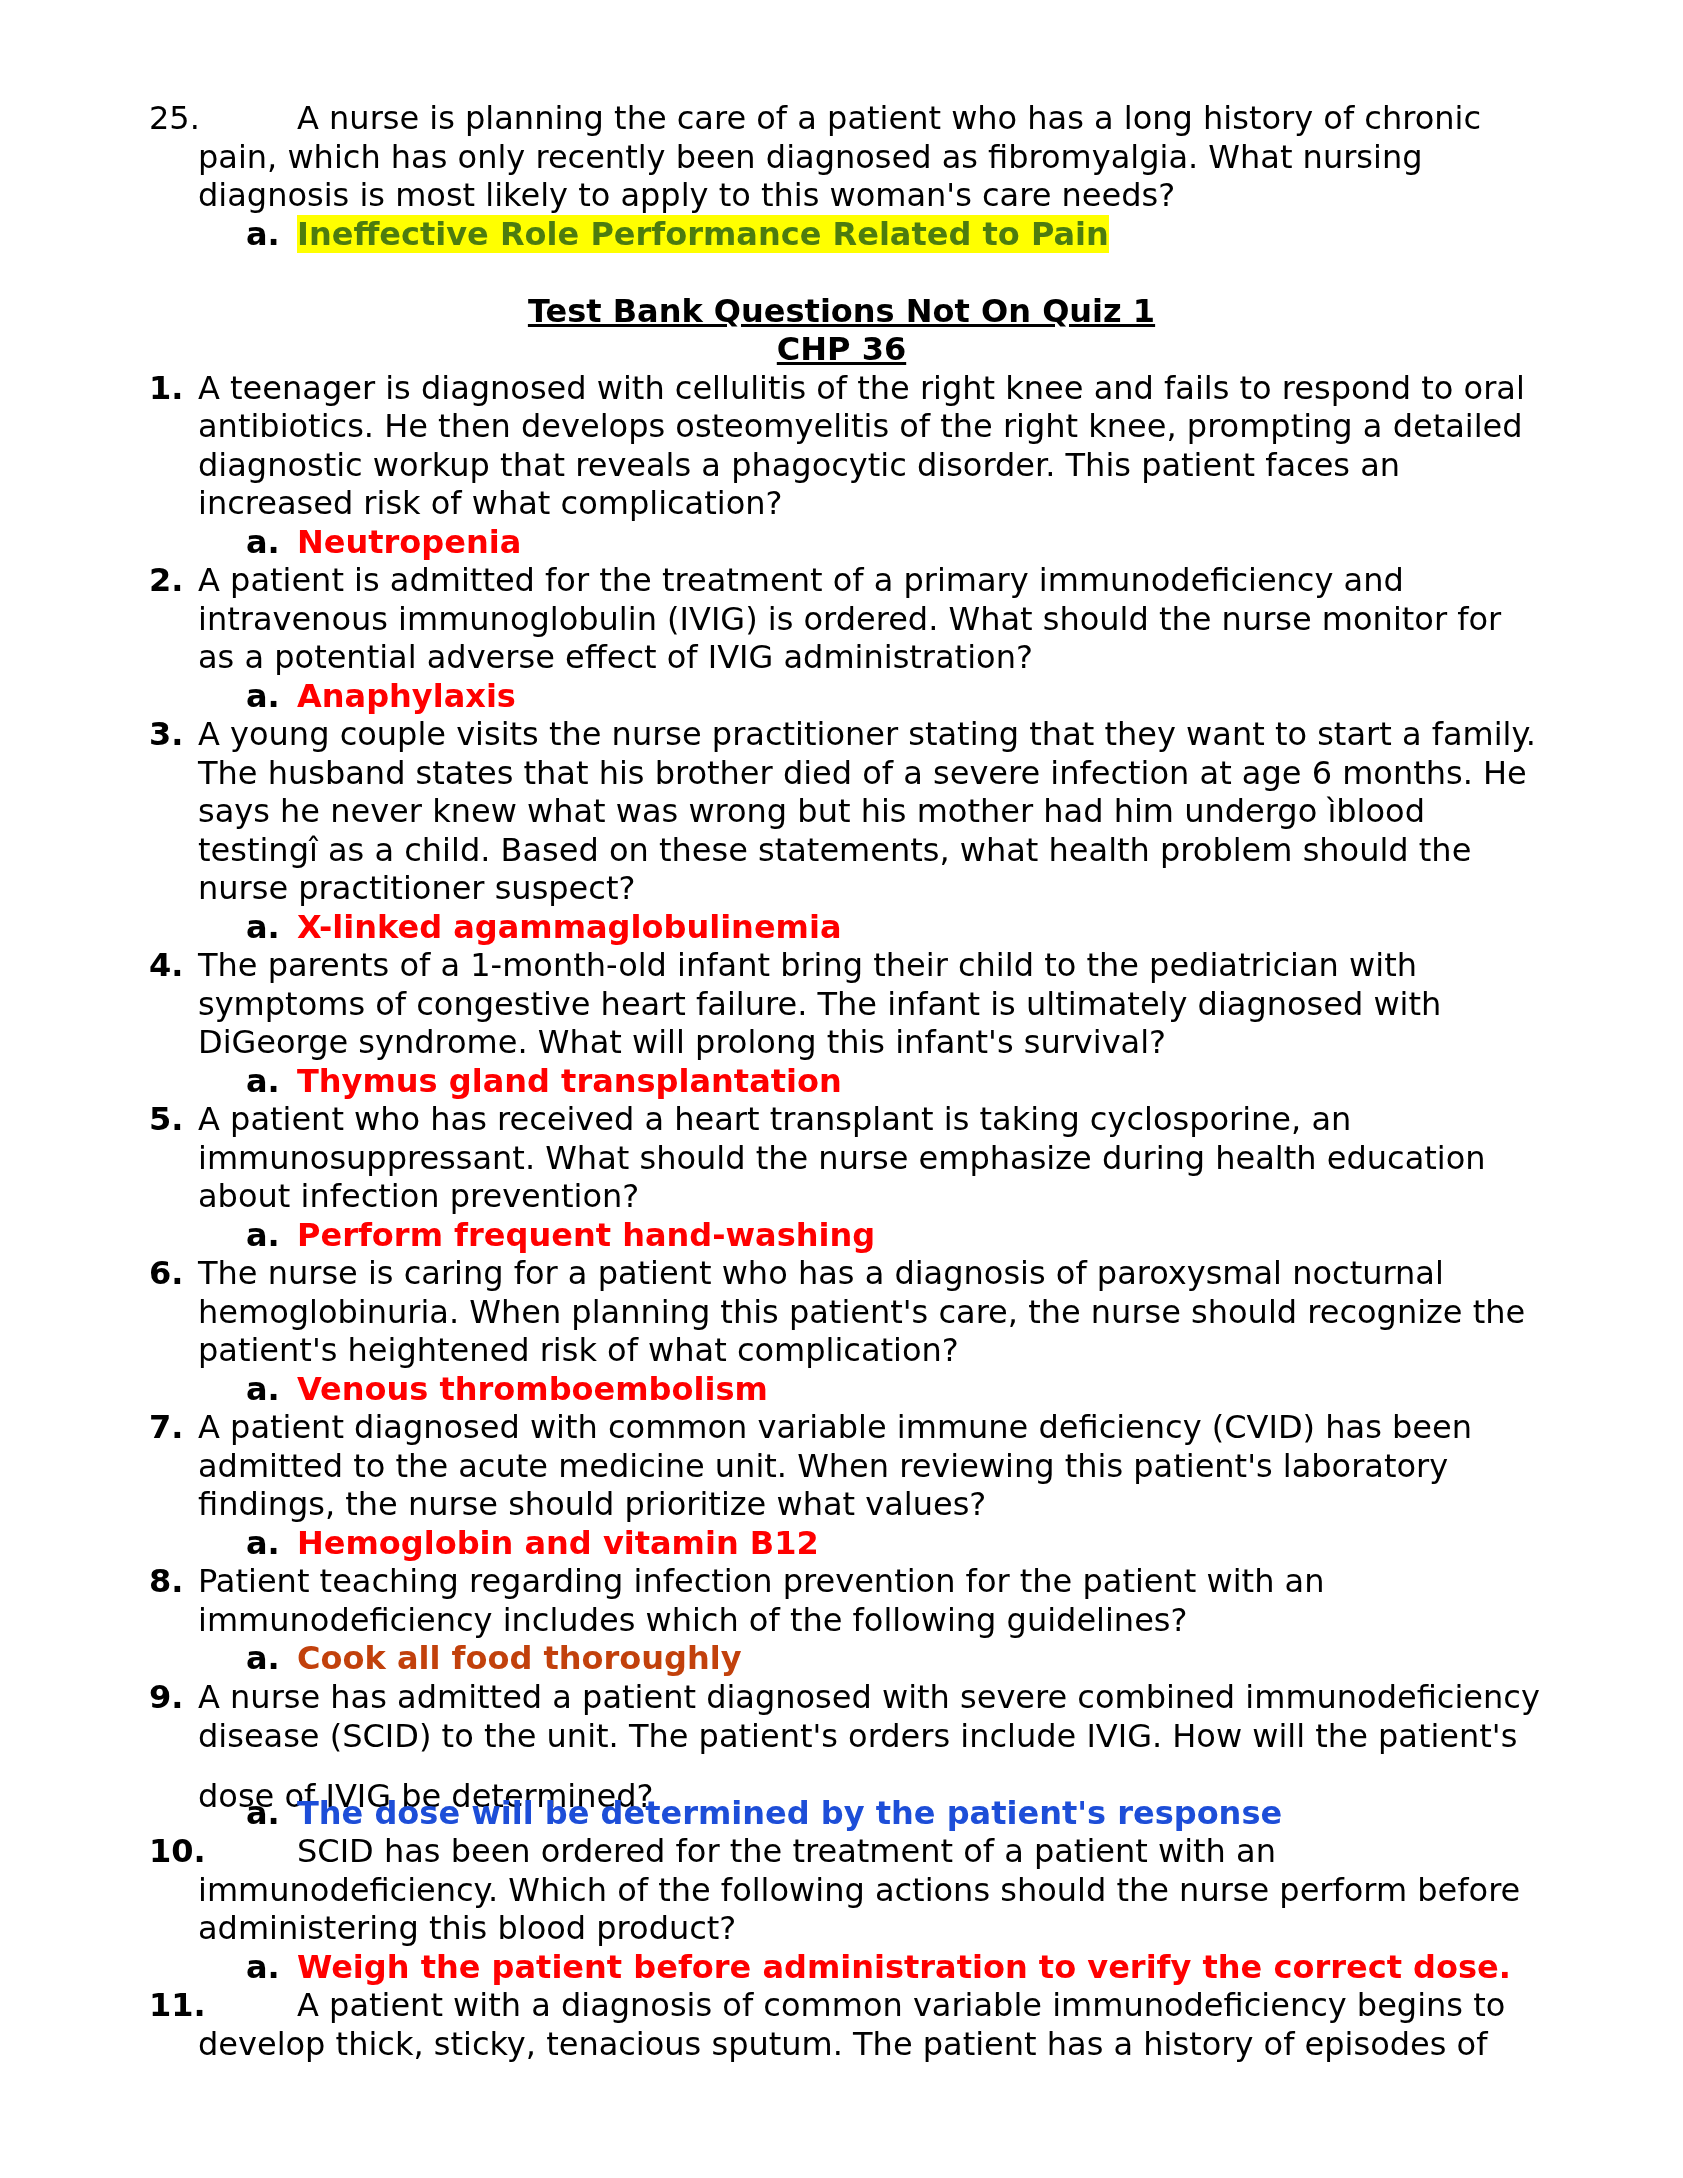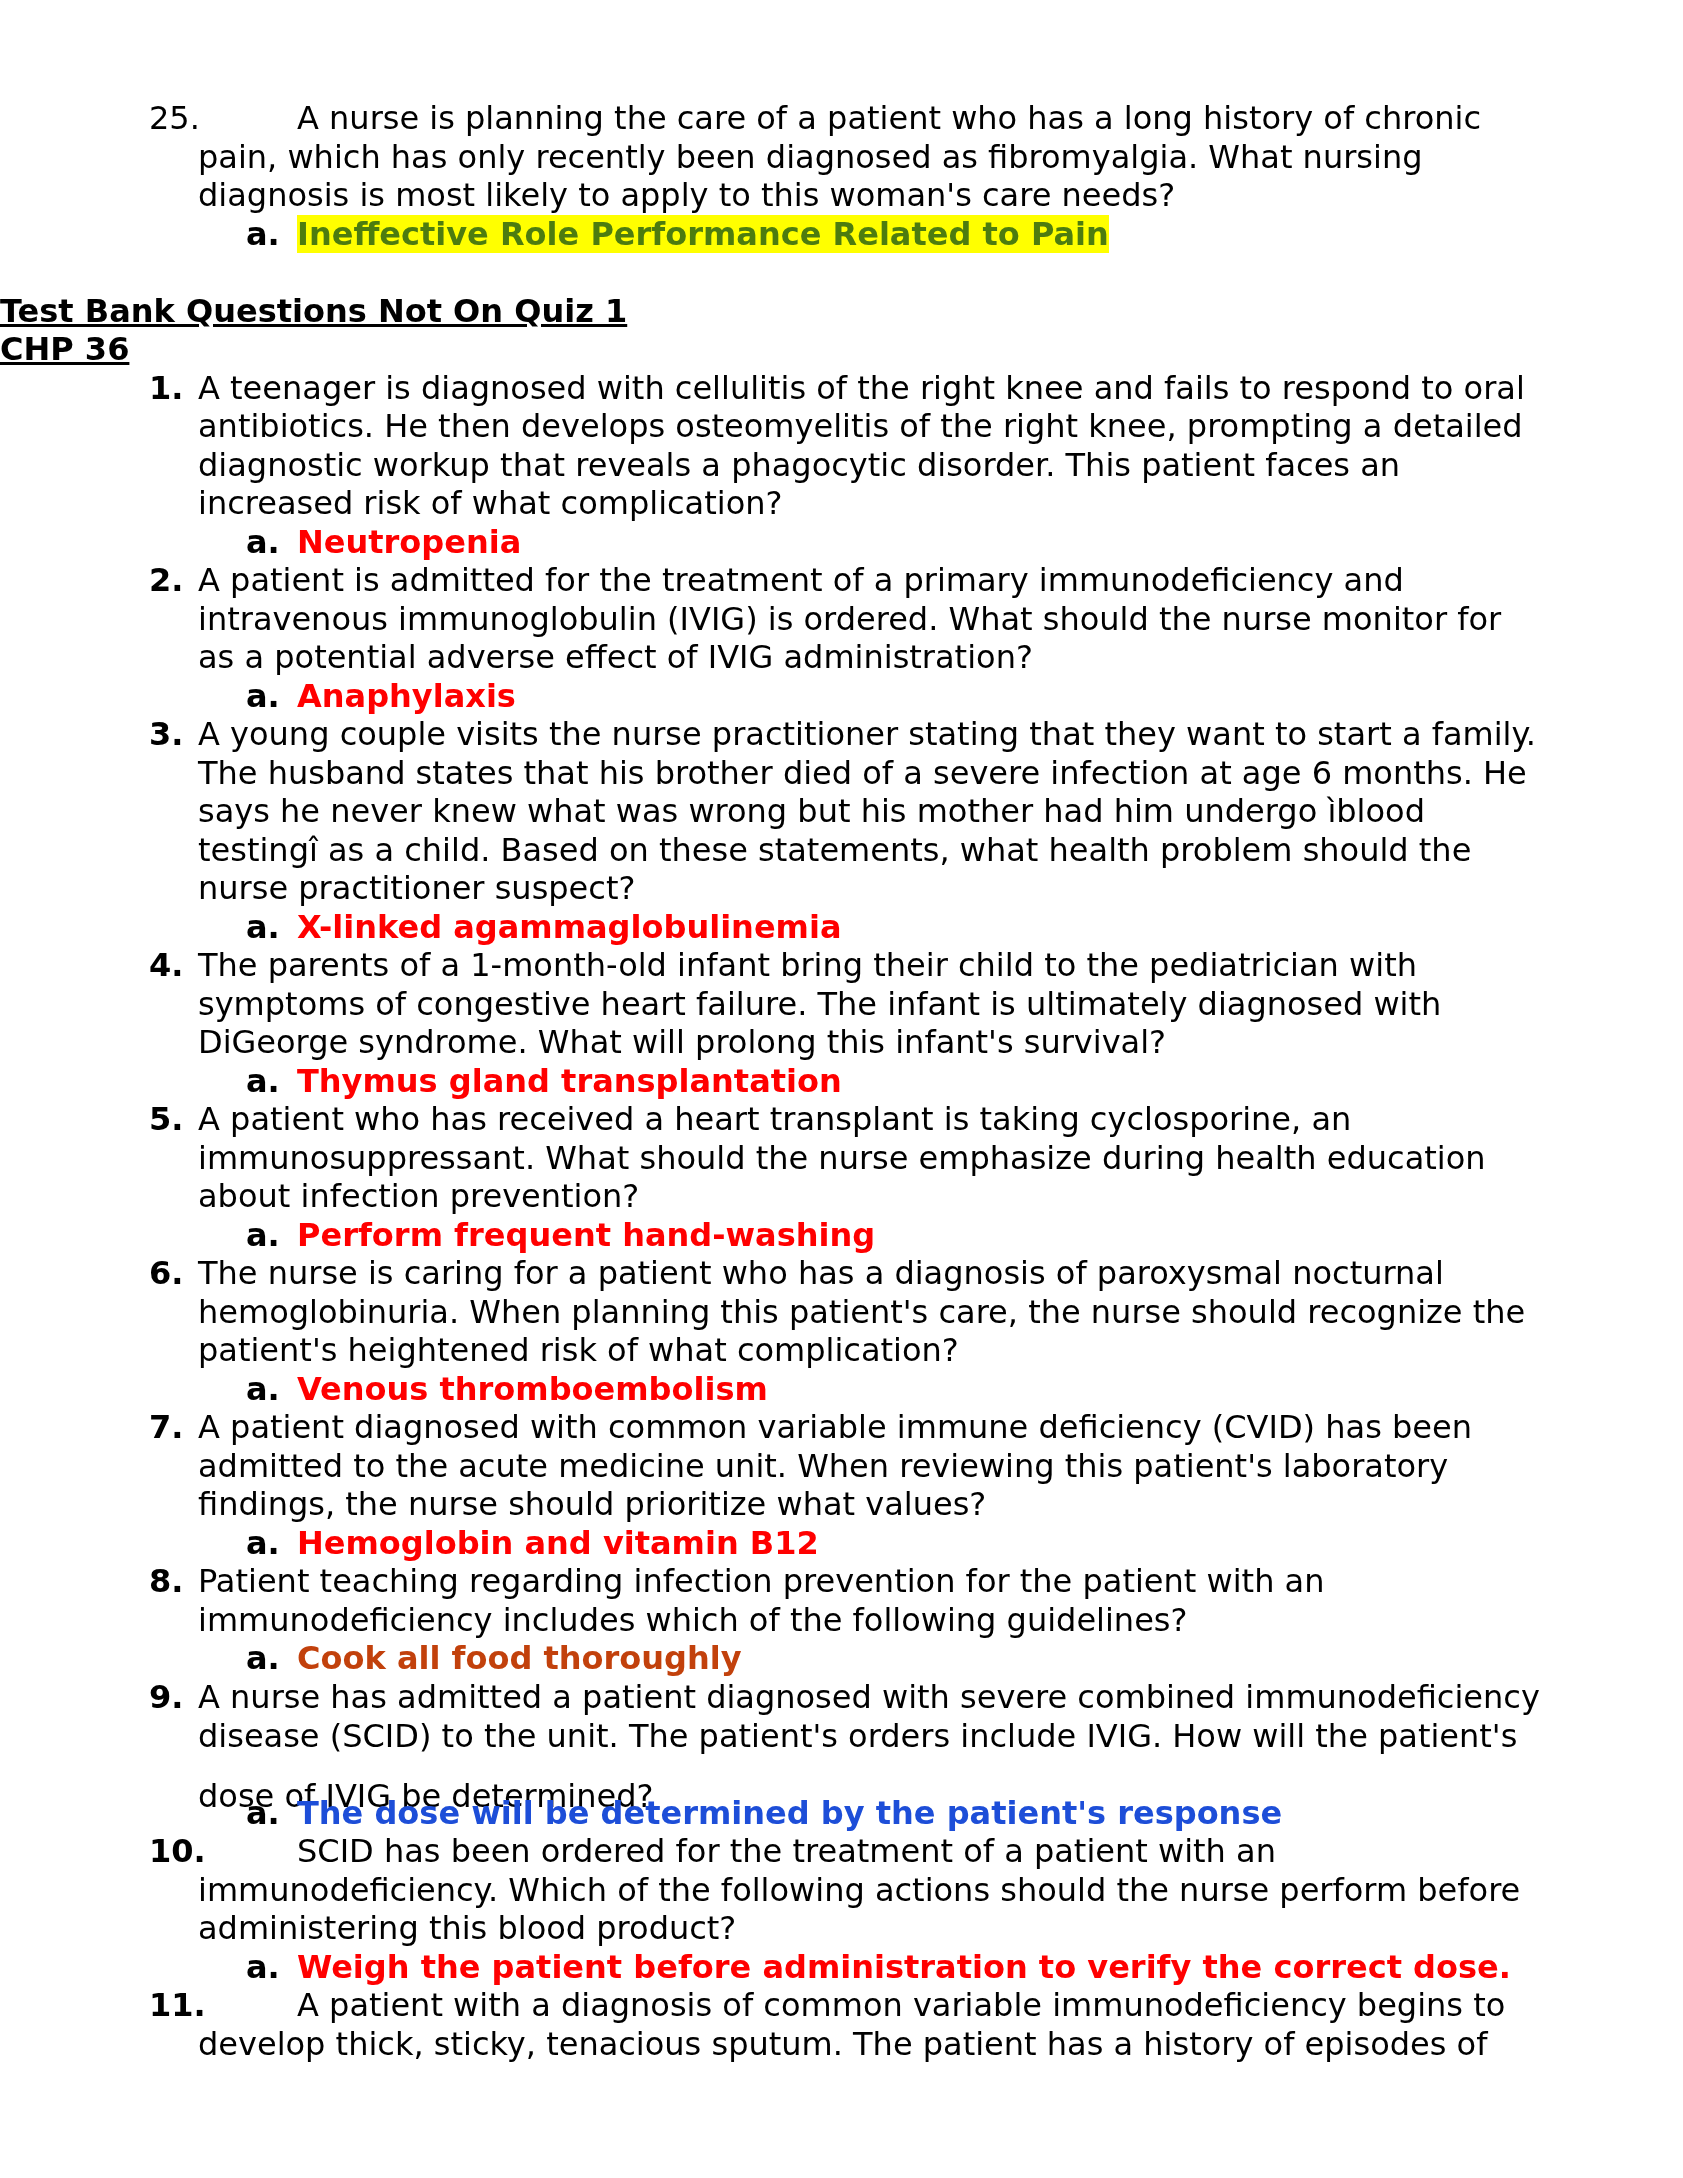--- a/index.html
+++ b/index.html
@@ -12,21 +12,21 @@
     line-height: 39px;
     height: 39px;
     white-space: pre;
     color: #000000;
   }
   .num { font-weight: normal; }
   .bnum { font-weight: bold; }
   .letter { font-weight: bold; }
   .ans-red { color: #ff0000; font-weight: bold; }
   .ans-hl { font-weight: bold; background: #ffff00; color: #4d7c0f; }
-  .heading { font-weight: bold; text-decoration: underline; width: 1683px; left: 0; }
+  .heading { font-weight: bold; text-decoration: underline; text-align: center; width: 1683px; left: 0; }
 </style>
 </head>
 <body>
 
 <div class="page" id="page">
 
   <div>
     <div class="ln num" style="left:149px; top:99px;">25.</div>
     <div class="ln" style="left:297px; top:99px;">A nurse is planning the care of a patient who has a long history of chronic</div>
     <div class="ln" style="left:198px; top:138px;">pain, which has only recently been diagnosed as fibromyalgia. What nursing</div>

